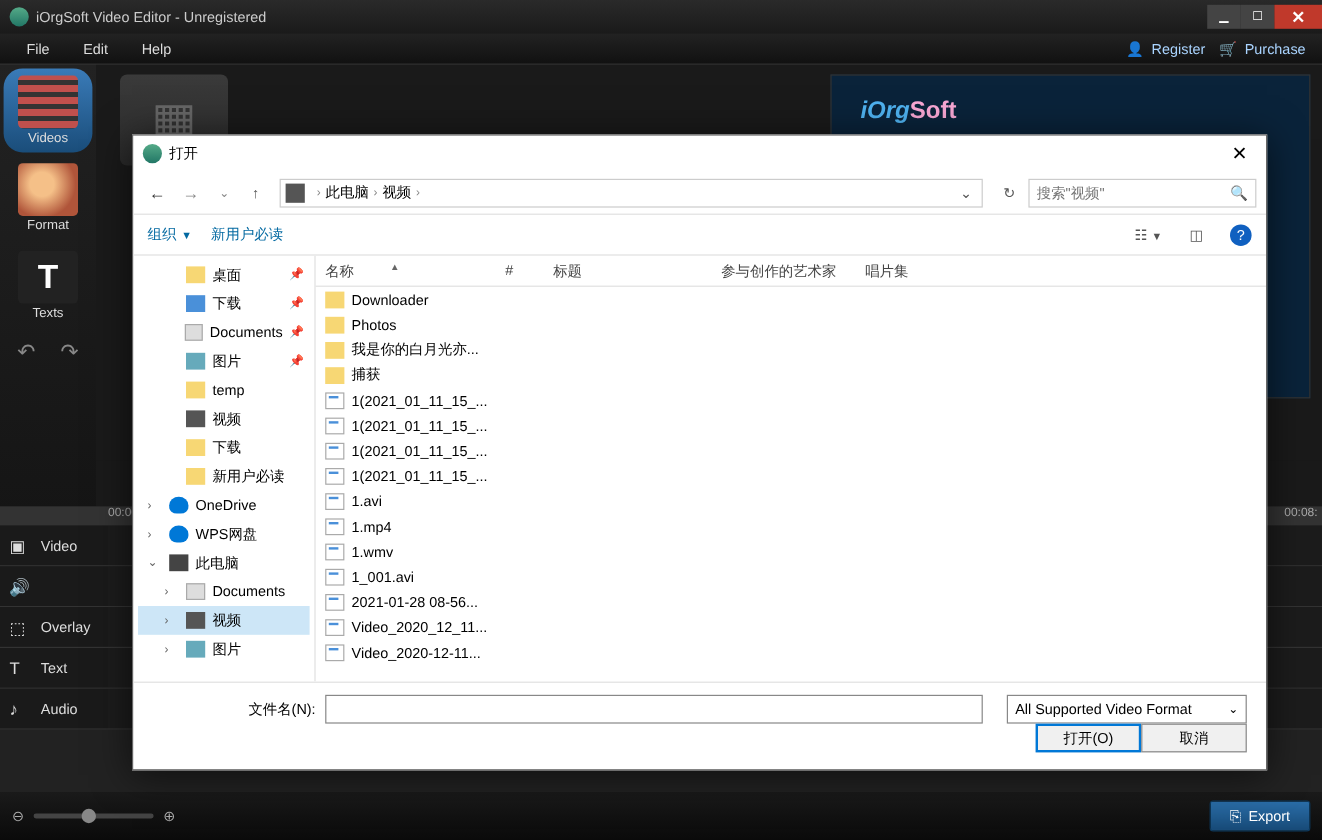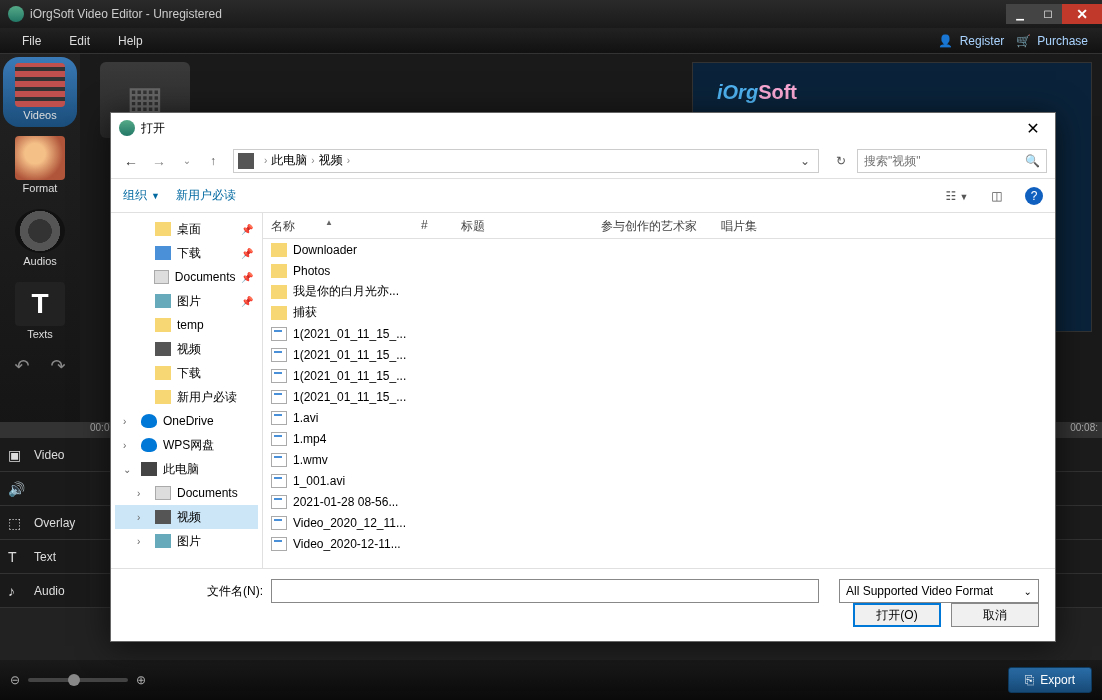--- a/index.html
+++ b/index.html
@@ -112,21 +112,21 @@
 .fi { width:16px; height:14px; }
 .fi-folder { background:#f7d774; }
 .fi-file { background:#fff; border:1px solid #aaa; position:relative; }
 .fi-file::before { content:''; position:absolute; left:2px; top:2px; width:8px; height:2px; background:#4a90d9; }
 
 .dlg-footer { padding:10px 16px 14px; border-top:1px solid #e0e0e0; }
 .fn-row { display:flex; align-items:center; gap:8px; margin-bottom:0; }
 .fn-label { font-size:12px; margin-left:80px; }
 .fn-input { flex:1; height:24px; border:1px solid #888; padding:0 4px; }
 .ft-select { width:200px; height:24px; border:1px solid #888; display:flex; align-items:center; padding:0 6px; font-size:12px; justify-content:space-between; cursor:pointer; }
-.btn-row { display:flex; justify-content:flex-end; gap:10px; }
+.btn-row { display:flex; justify-content:flex-end; }
 .dlg-btn { width:88px; height:24px; border:1px solid #888; background:#f0f0f0; font-size:12px; cursor:pointer; }
 .dlg-btn.primary { border:2px solid #0078d7; }
 </style>
 </head>
 <body>
 
 <div class="titlebar">
   <div class="titlebar-icon"></div>
   <div class="titlebar-text">iOrgSoft Video Editor - Unregistered</div>
   <div class="win-btns">
@@ -152,24 +152,20 @@
 </div>
 
 <div class="tool-strip">
   <div class="tool-btn selected">
     <div class="tool-icon vid"></div>
     <div>Videos</div>
   </div>
   <div class="tool-btn">
     <div class="tool-icon img"></div>
     <div>Format</div>
-  </div>
-  <div class="tool-btn">
-    <div class="tool-icon aud"></div>
-    <div>Audios</div>
   </div>
   <div class="tool-btn">
     <div class="tool-icon txt">T</div>
     <div>Texts</div>
   </div>
   <div class="undo-redo">
     <div class="undo-btn">↶</div>
     <div class="undo-btn">↷</div>
   </div>
 </div>

